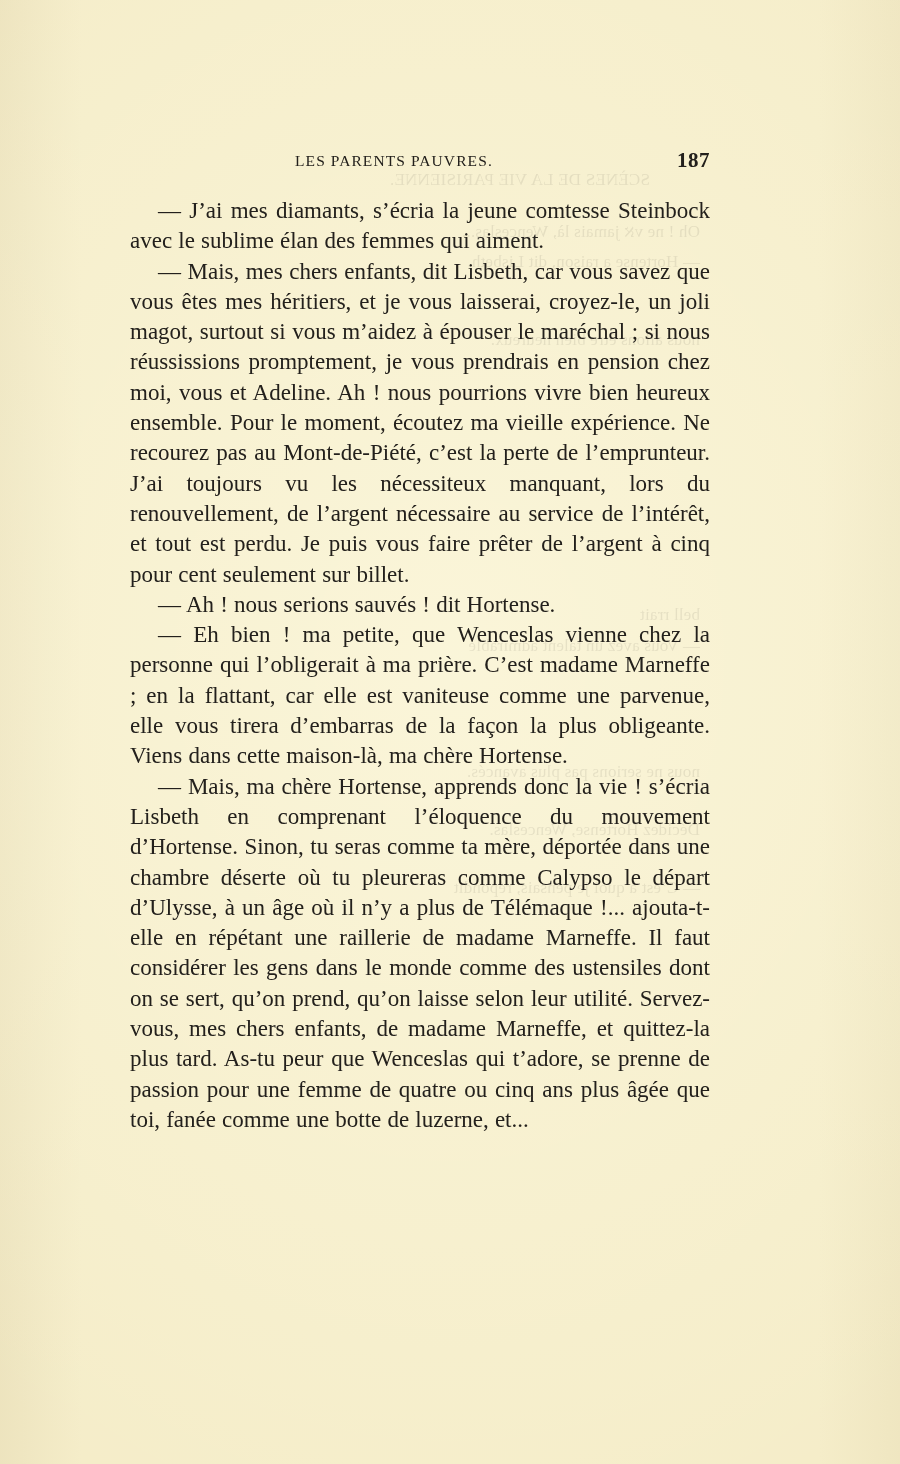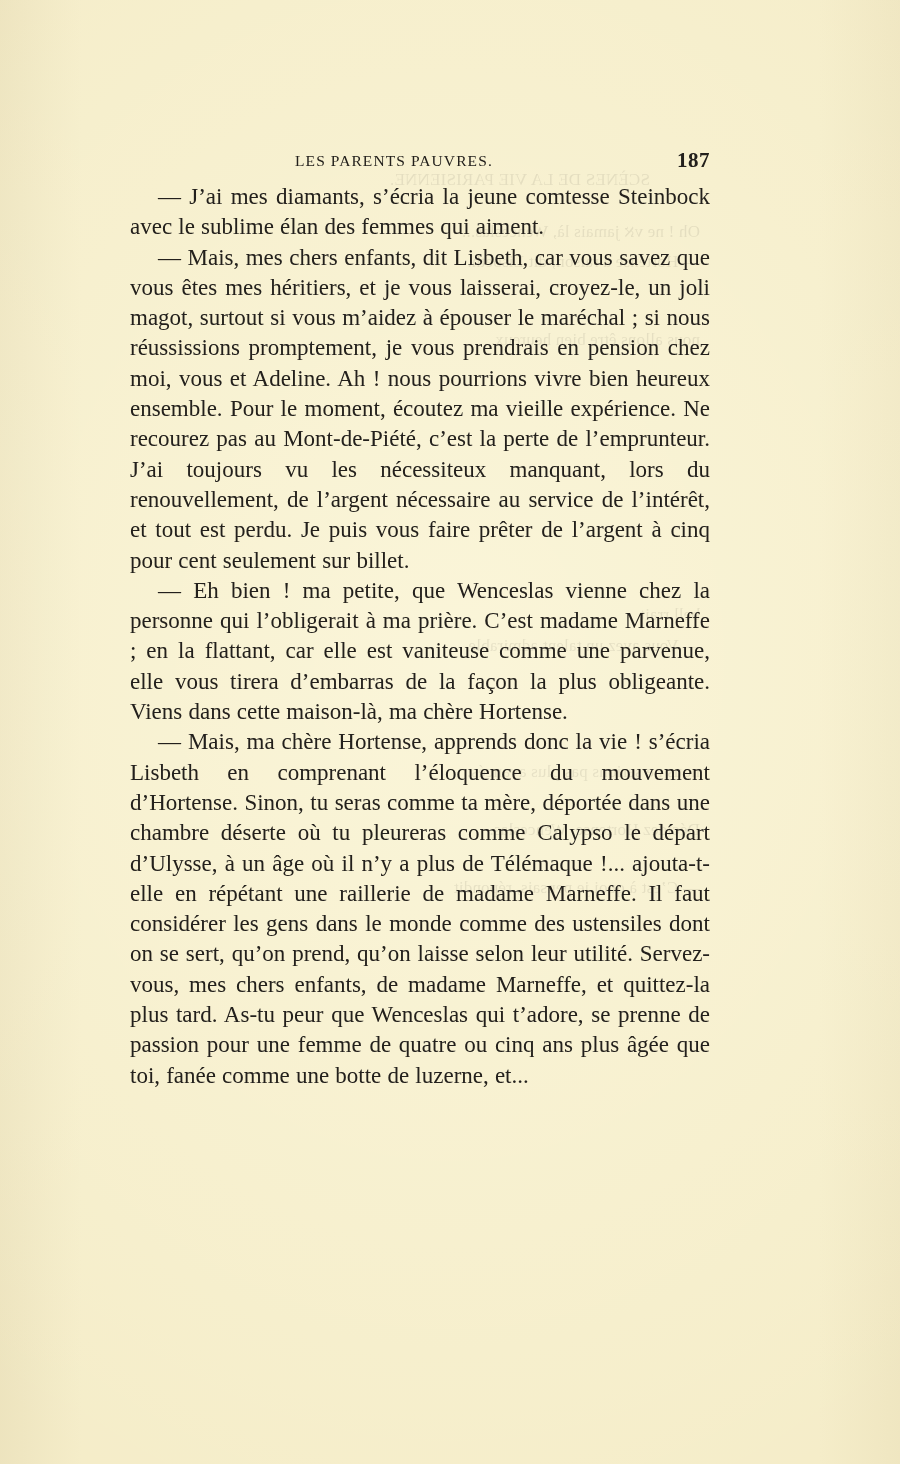--- a/index.html
+++ b/index.html
@@ -26,21 +26,21 @@
   }
   .sheet {
     position: absolute;
     left: 130px;
     top: 148px;
     width: 580px;
   }
   .runhead {
     position: relative;
     height: 30px;
-    margin-bottom: 4px;
+    margin-bottom: 18px;
   }
   .runhead-title {
     position: absolute;
     left: 165px;
     top: 4px;
     font-size: 15.5px;
     letter-spacing: 1.1px;
     font-variant: small-caps;
     text-transform: uppercase;
     font-weight: 400;
@@ -105,17 +105,18 @@
 <div class="sheet">
 
   <div class="runhead">
     <div class="runhead-title">Les parents pauvres.</div>
     <div class="runhead-folio">187</div>
   </div>
 
   <div class="body-text">
     <p>— J’ai mes diamants, s’écria la jeune comtesse Steinbock avec le sublime élan des femmes qui aiment.</p>
     <p>— Mais, mes chers enfants, dit Lisbeth, car vous savez que vous êtes mes héritiers, et je vous laisserai, croyez-le, un joli magot, surtout si vous m’aidez à épouser le maréchal ; si nous réussissions promptement, je vous prendrais en pension chez moi, vous et Adeline. Ah ! nous pourrions vivre bien heureux ensemble. Pour le moment, écoutez ma vieille expérience. Ne recourez pas au Mont-de-Piété, c’est la perte de l’emprunteur. J’ai toujours vu les nécessiteux manquant, lors du renouvellement, de l’argent nécessaire au service de l’intérêt, et tout est perdu. Je puis vous faire prêter de l’argent à cinq pour cent seulement sur billet.</p>
+    <p>— Ah ! nous serions sauvés ! dit Hortense.</p>
     <p>— Eh bien ! ma petite, que Wenceslas vienne chez la personne qui l’obligerait à ma prière. C’est madame Marneffe ; en la flattant, car elle est vaniteuse comme une parvenue, elle vous tirera d’embarras de la façon la plus obligeante. Viens dans cette maison-là, ma chère Hortense.</p>
     <p>— Mais, ma chère Hortense, apprends donc la vie ! s’écria Lisbeth en comprenant l’éloquence du mouvement d’Hortense. Sinon, tu seras comme ta mère, déportée dans une chambre déserte où tu pleureras comme Calypso le départ d’Ulysse, à un âge où il n’y a plus de Télémaque !... ajouta-t-elle en répétant une raillerie de madame Marneffe. Il faut considérer les gens dans le monde comme des ustensiles dont on se sert, qu’on prend, qu’on laisse selon leur utilité. Servez-vous, mes chers enfants, de madame Marneffe, et quittez-la plus tard. As-tu peur que Wenceslas qui t’adore, se prenne de passion pour une femme de quatre ou cinq ans plus âgée que toi, fanée comme une botte de luzerne, et...</p>
   </div>
 
 </div>
 
 </body></html>

